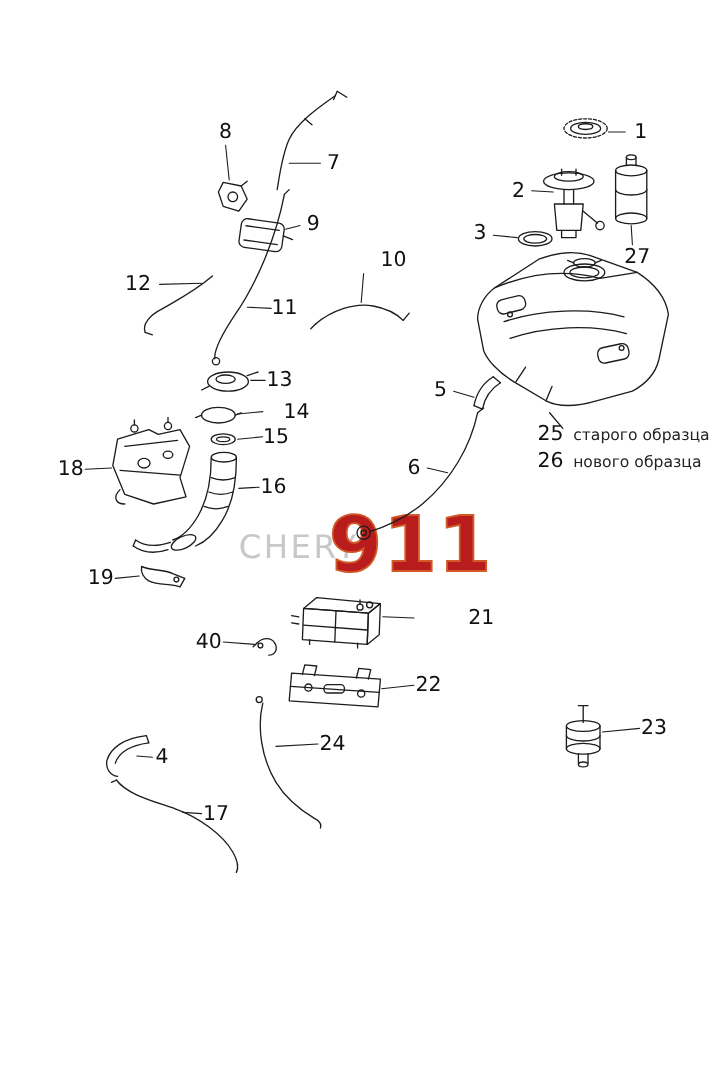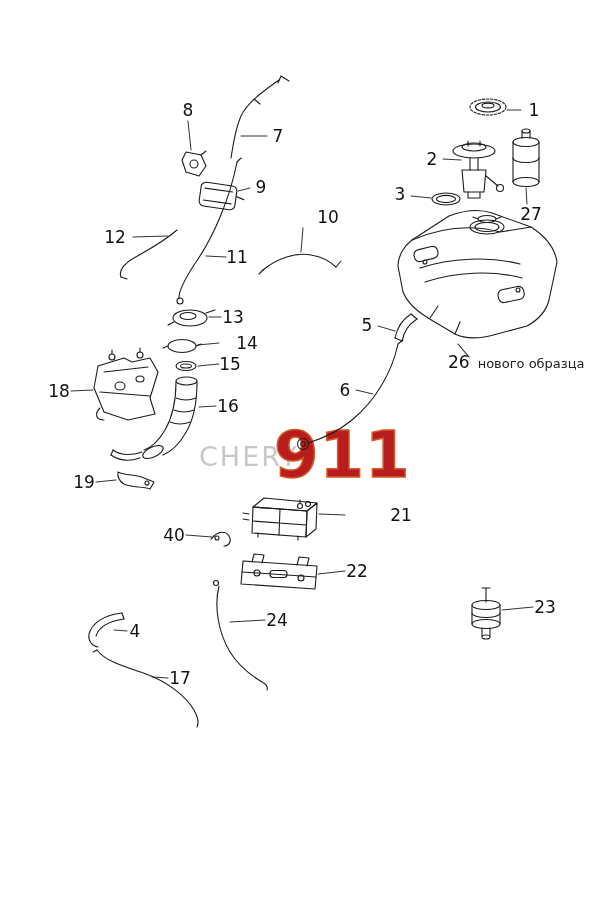--- a/index.html
+++ b/index.html
@@ -280,18 +280,22 @@
       <div class="callout" style="left: 174px; top: 535px;">40</div>
       <div class="callout" style="left: 357px; top: 515px; margin-left: 44px;">21</div>
       <div class="callout" style="left: 357px; top: 571px;">22</div>
       <div class="callout" style="left: 545px; top: 607px;">23</div>
       <div class="callout" style="left: 277px; top: 620px;">24</div>
       <div class="callout" style="left: 531px; top: 214px;">27</div>
     </div>
 
   <div class="legend">
       <div class="legend-row">
+        <span class="legend-num">25</span>
+        <span class="legend-text">старого образца</span>
+      </div>
+      <div class="legend-row">
         <span class="legend-num">26</span>
         <span class="legend-text">нового образца</span>
       </div>
     </div>
 
 </div>
 
 </body></html>

